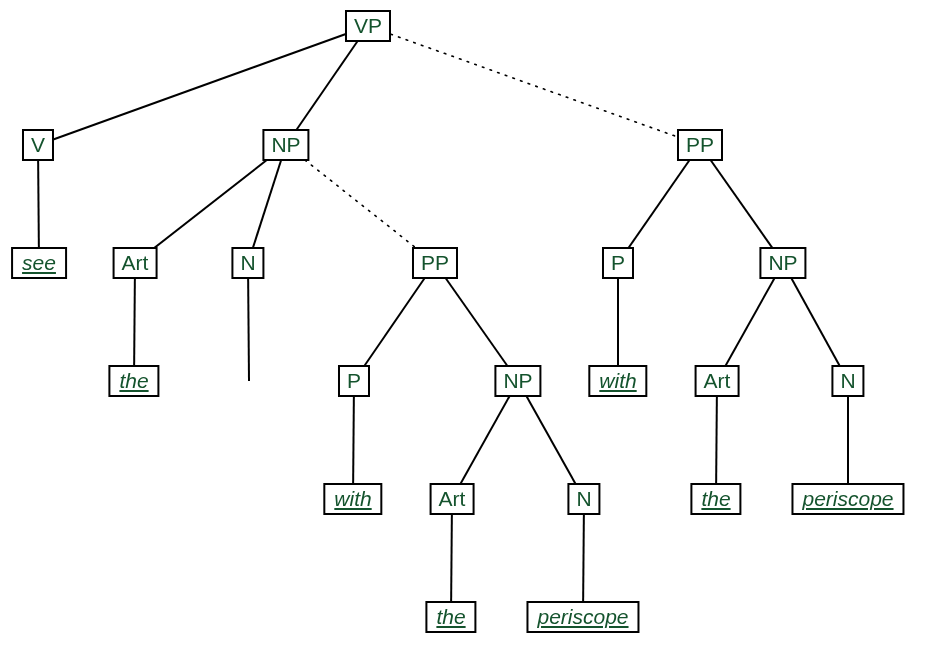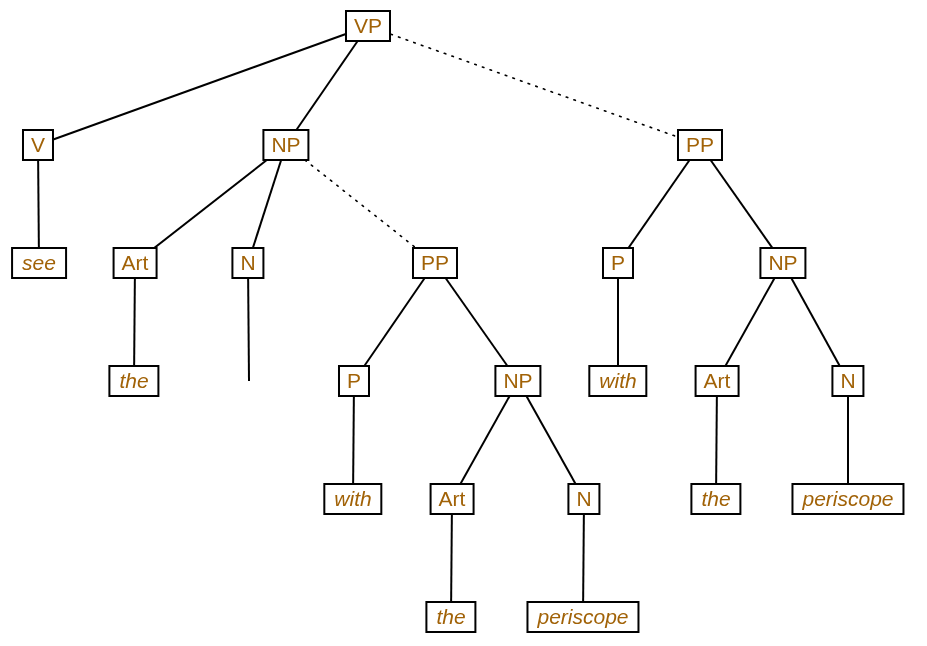--- a/index.html
+++ b/index.html
@@ -29,30 +29,31 @@
   .edges line.dotted {
     stroke-width: 1.6;
     stroke-dasharray: 1.6 6.5;
     stroke-linecap: round;
   }
   .node {
     position: absolute;
     transform: translate(-50%, -50%);
     background: #ffffff;
     border: 2px solid #000000;
-    color: #a16207;
+    color: #14532d;
     font-size: 21px;
     line-height: 26px;
     padding: 1px 7px;
     white-space: nowrap;
     text-align: center;
   }
   .node.word {
     font-style: italic;
     padding: 1px 9px;
+    text-decoration: underline;
   }
 </style>
 </head>
 <body>
 
 <div class="canvas">
 
   <svg class="edges" viewBox="0 0 927 646" xmlns="http://www.w3.org/2000/svg">
     <line x1="368" y1="26" x2="38" y2="145"></line>
     <line x1="368" y1="26" x2="286" y2="145"></line>

